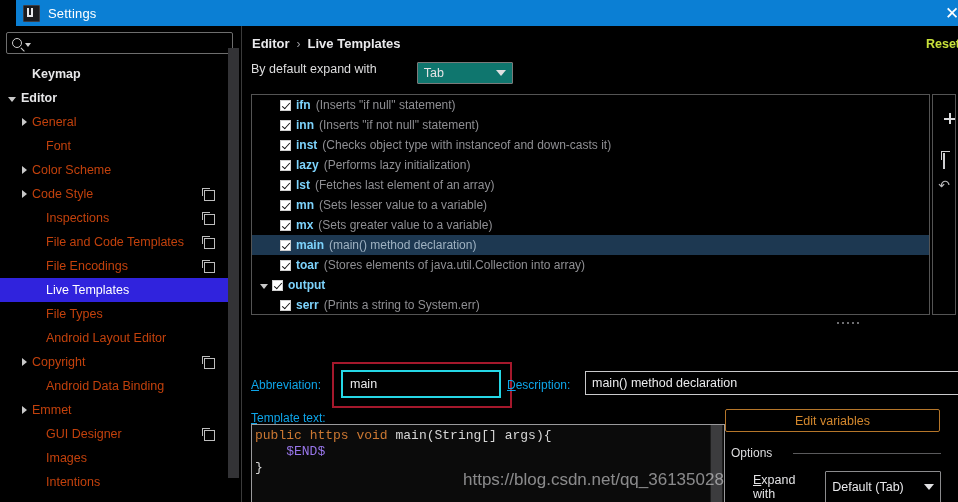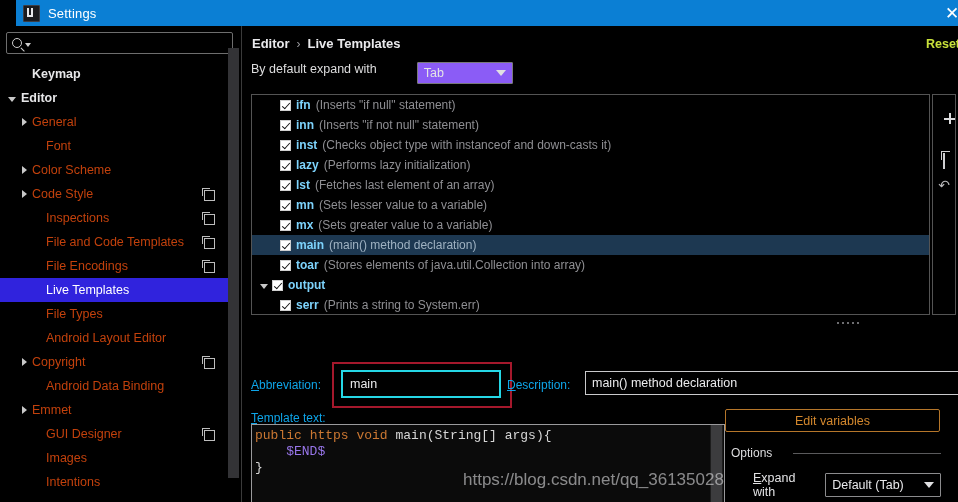--- a/index.html
+++ b/index.html
@@ -109,21 +109,21 @@
   .crumbs{position:absolute;left:10px;top:10px;display:flex;align-items:center;gap:7px;}
   .crumbs .c{font-weight:bold;font-size:13px;color:#e9e9ec;}
   .crumbs .sep{color:#9a9a9e;font-size:12px;}
   .resetlink{
     position:absolute;right:-2px;top:11px;font-size:12.5px;font-weight:bold;color:#c8e03a;cursor:default;
   }
 
   .expandrow{position:absolute;left:9px;top:36px;display:flex;align-items:flex-start;gap:32px;}
   .expandrow .lab{font-size:12.5px;color:#dededf;margin-right:8px;}
   .combo{
-    height:22px;min-width:96px;box-sizing:border-box;background:#8b5cf6;
+    height:22px;min-width:96px;box-sizing:border-box;background:#0f766e;
     border:1px solid #7a7a7a;border-radius:1px;display:flex;align-items:center;
     padding:0 6px;position:relative;
   }
   .combo .cval{font-size:12.5px;color:#e4e4e6;flex:1;}
   .combo .ccar{
     width:0;height:0;border-left:5px solid transparent;border-right:5px solid transparent;
     border-top:6px solid #e0e0e2;margin-left:10px;flex:none;
   }
 
   
@@ -226,21 +226,21 @@
     border-radius:2px;cursor:default;
   }
 
   
   .optwrap{position:absolute;left:489px;top:420px;width:210px;height:82px;}
   .optlab{position:absolute;left:0;top:0;font-size:12px;color:#dcdcde;background:#000;padding-right:5px;}
   .optline{position:absolute;left:62px;top:7px;width:148px;height:1px;background:#5a5a5c;}
   .optrow{position:absolute;left:22px;top:25px;display:flex;align-items:center;}
   .optrow .lab{font-size:12.5px;color:#e2e2e4;margin-right:8px;}
   .combo2{
-    height:24px;width:122px;box-sizing:border-box;background:#000;
+    height:32px;width:122px;box-sizing:border-box;background:#000;
     border:1px solid #8b8b8d;border-radius:1px;display:flex;align-items:center;padding:0 6px;
   }
   .combo2 .cval{font-size:12.5px;color:#e9e9eb;flex:1;}
   .combo2 .ccar{
     width:0;height:0;border-left:5px solid transparent;border-right:5px solid transparent;
     border-top:6px solid #e0e0e2;flex:none;
   }
 
   
   .watermark{

